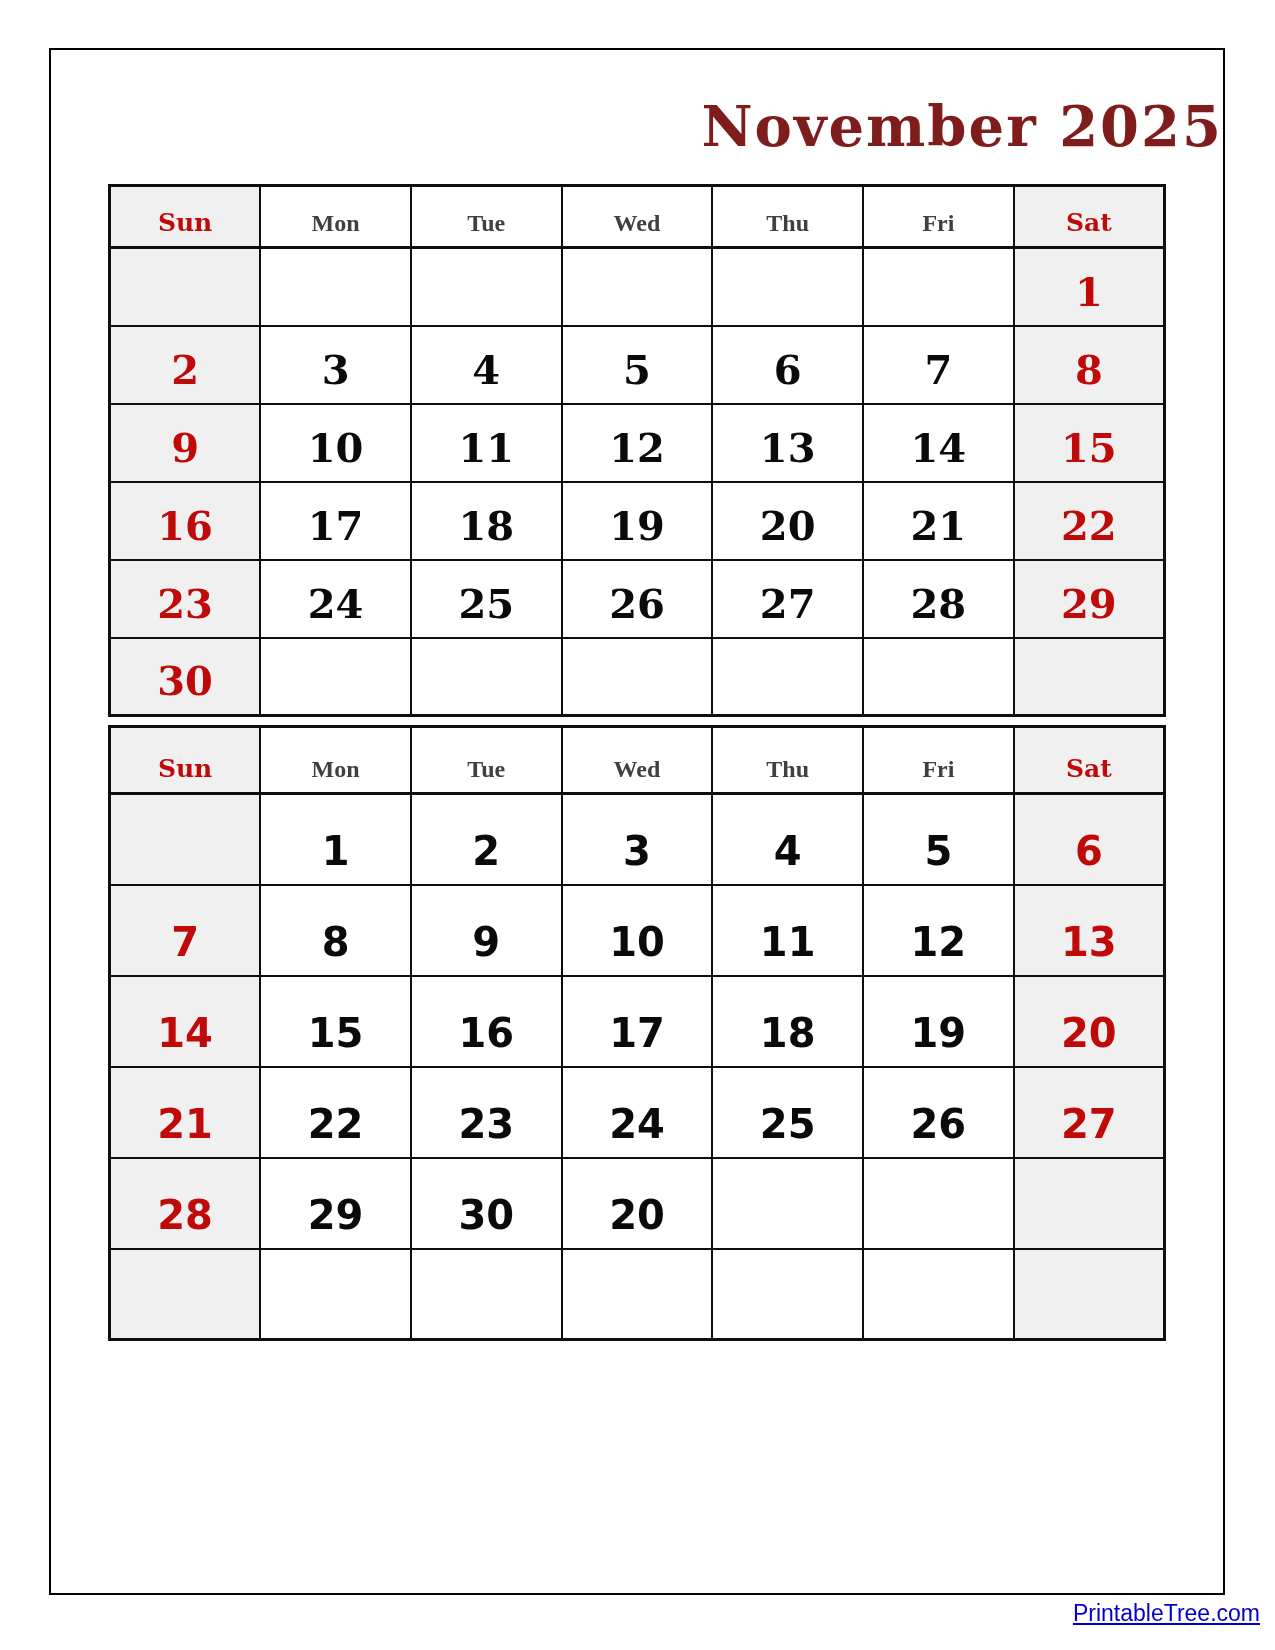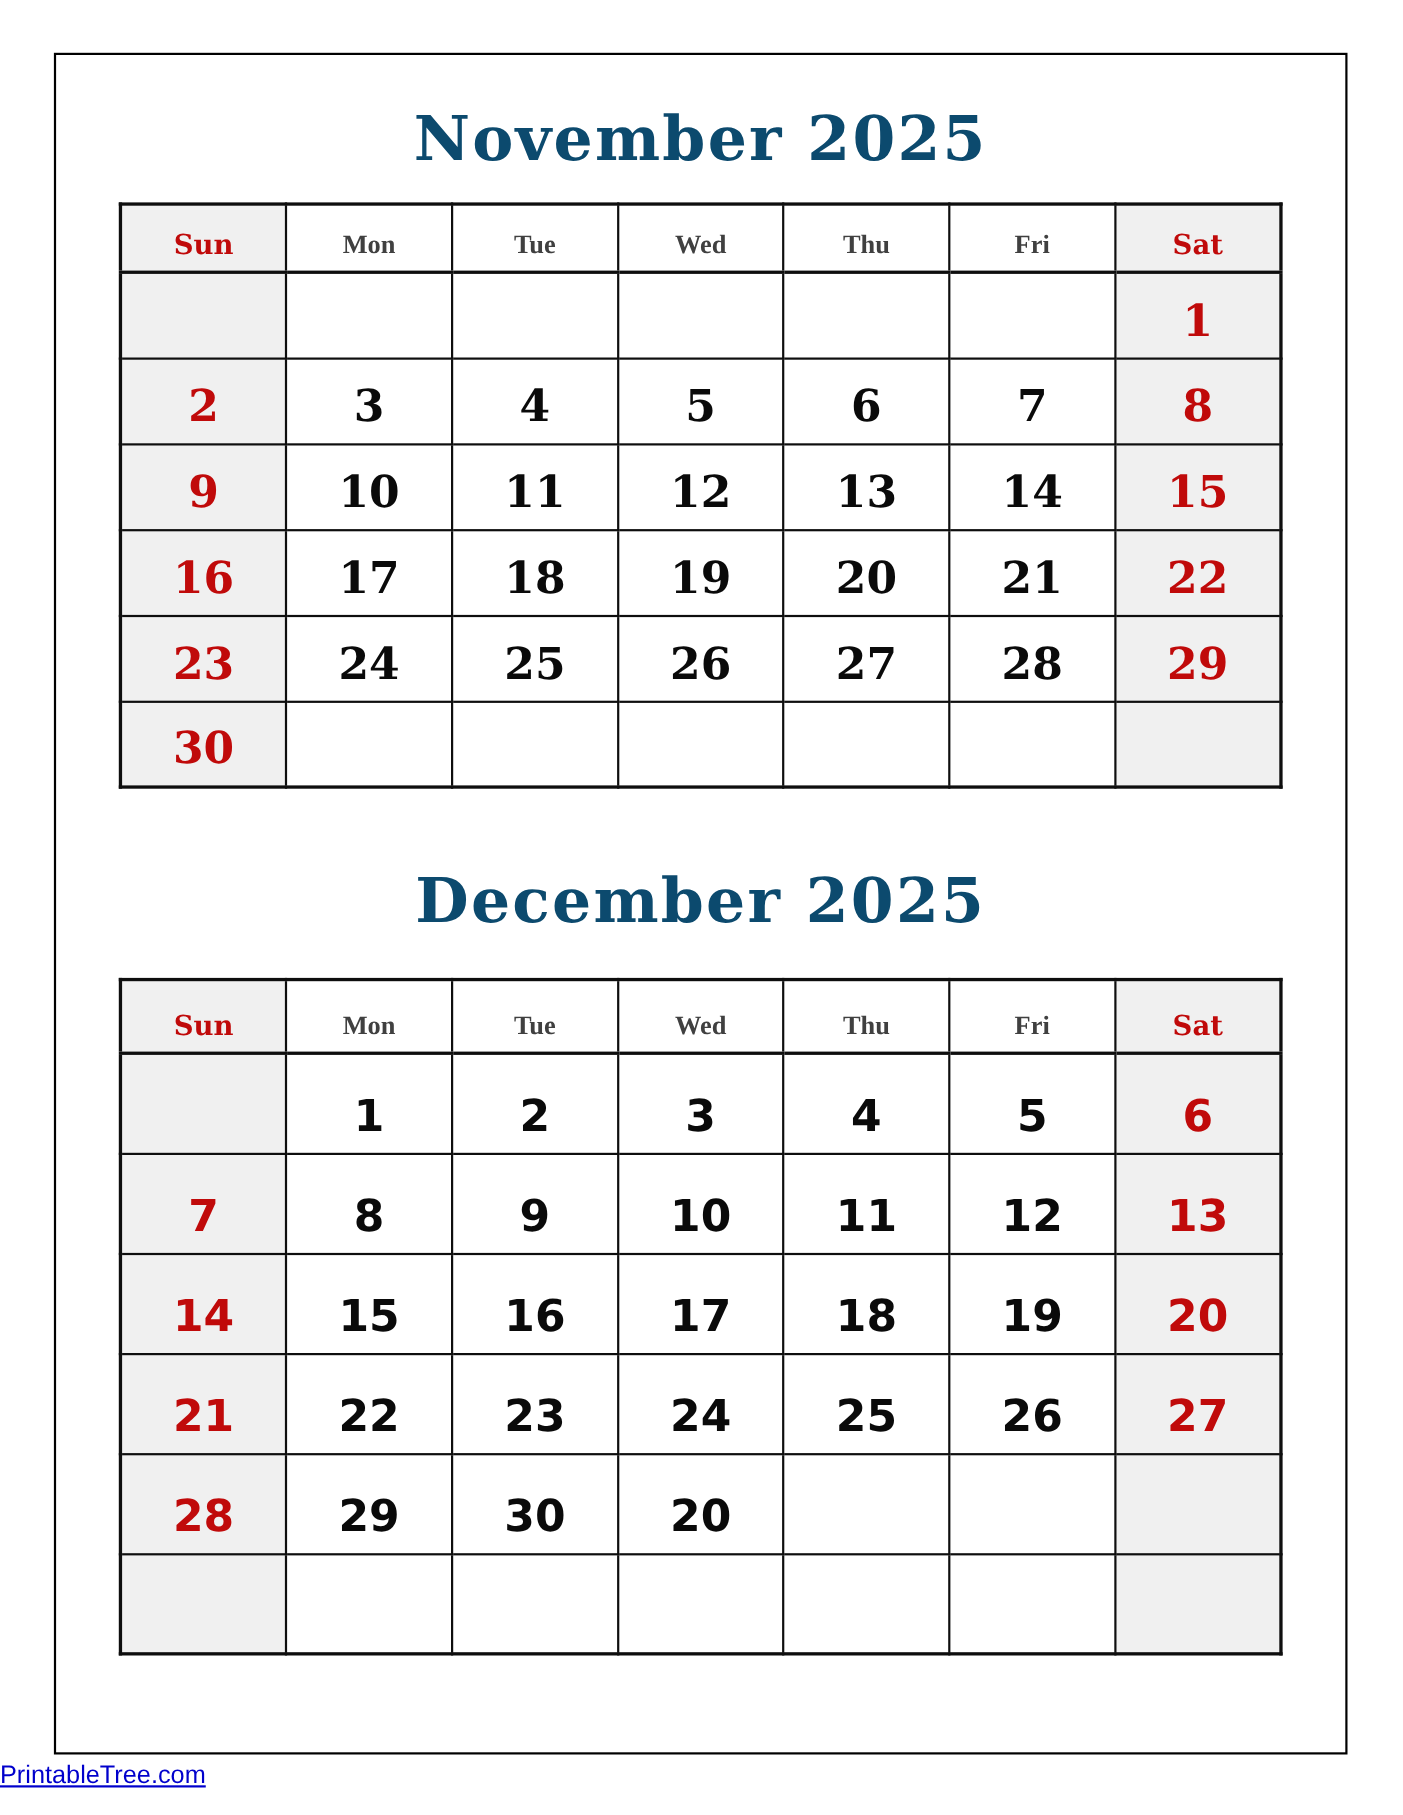--- a/index.html
+++ b/index.html
@@ -9,27 +9,27 @@
     --link:#0000CC;
   }
   *{box-sizing:border-box;margin:0;padding:0;}
   html,body{width:1275px;height:1650px;background:#ffffff;position:relative;
     font-family:"Liberation Sans", sans-serif;}
   .page{
     position:absolute;left:49px;top:48px;width:1176px;height:1547px;
     border:2px solid #000;background:#fff;
   }
   .cal-title{
-    text-align:center;
+    text-align:right;
     font-family:"DejaVu Serif", serif;
     font-weight:bold;
     font-size:56px;
     line-height:68px;
     letter-spacing:2px;
-    color:#0c4a6e;
+    color:#7f1d1d;
   }
   .cal-nov .cal-title{margin:42px 0 24px;}
   .cal-dec .cal-title{margin:68px 0 36px;}
   table.cal-table{
     width:1058px;
     margin:8px auto;
     border-collapse:collapse;
     table-layout:fixed;
     border:3px solid var(--border);
   }
@@ -60,21 +60,21 @@
   }
   .cal-nov td{font-family:"DejaVu Serif", serif;}
   .cal-dec td{font-family:"DejaVu Sans","Liberation Sans", sans-serif;}
   .cal-table td.weekend{color:var(--red);background:var(--weekend-bg);}
   .cal-nov th{height:62px;}
   .cal-nov td{height:78px;}
   .cal-dec th{height:67px;}
   .cal-dec td{height:91px;}
   .footer{
     position:absolute;left:0;top:1600px;width:1260px;
-    text-align:left;
+    text-align:right;
   }
   .footer a{
     font-family:"Liberation Sans", sans-serif;
     font-size:23px;
     color:var(--link);
     text-decoration:underline;
   }
 </style>
 </head>
 <body>
@@ -148,21 +148,20 @@
             <td class="weekday"></td>
             <td class="weekday"></td>
             <td class="weekday"></td>
             <td class="weekend"></td>
           </tr>
         </tbody>
     </table>
   </section>
 
   <section class="calendar cal-dec">
-    <h1 class="cal-title">December 2025</h1>
     <table class="cal-table">
       <thead>
           <tr>
             <th class="weekend">Sun</th>
             <th class="weekday">Mon</th>
             <th class="weekday">Tue</th>
             <th class="weekday">Wed</th>
             <th class="weekday">Thu</th>
             <th class="weekday">Fri</th>
             <th class="weekend">Sat</th>

